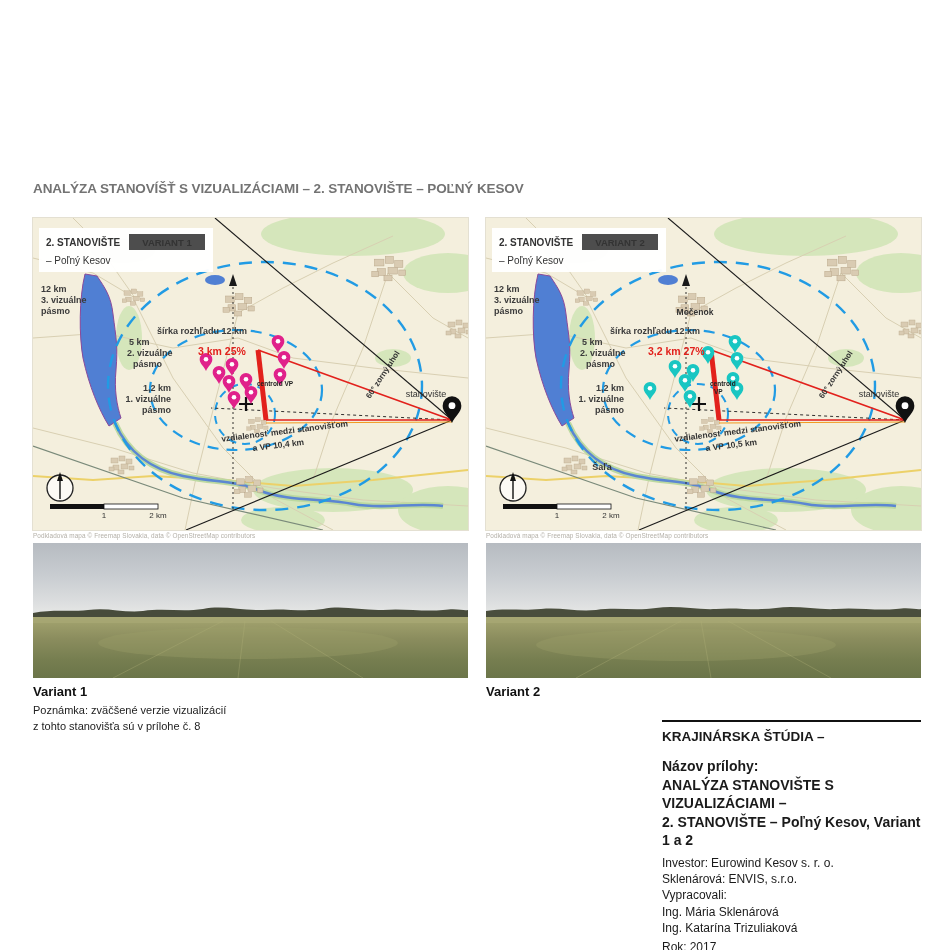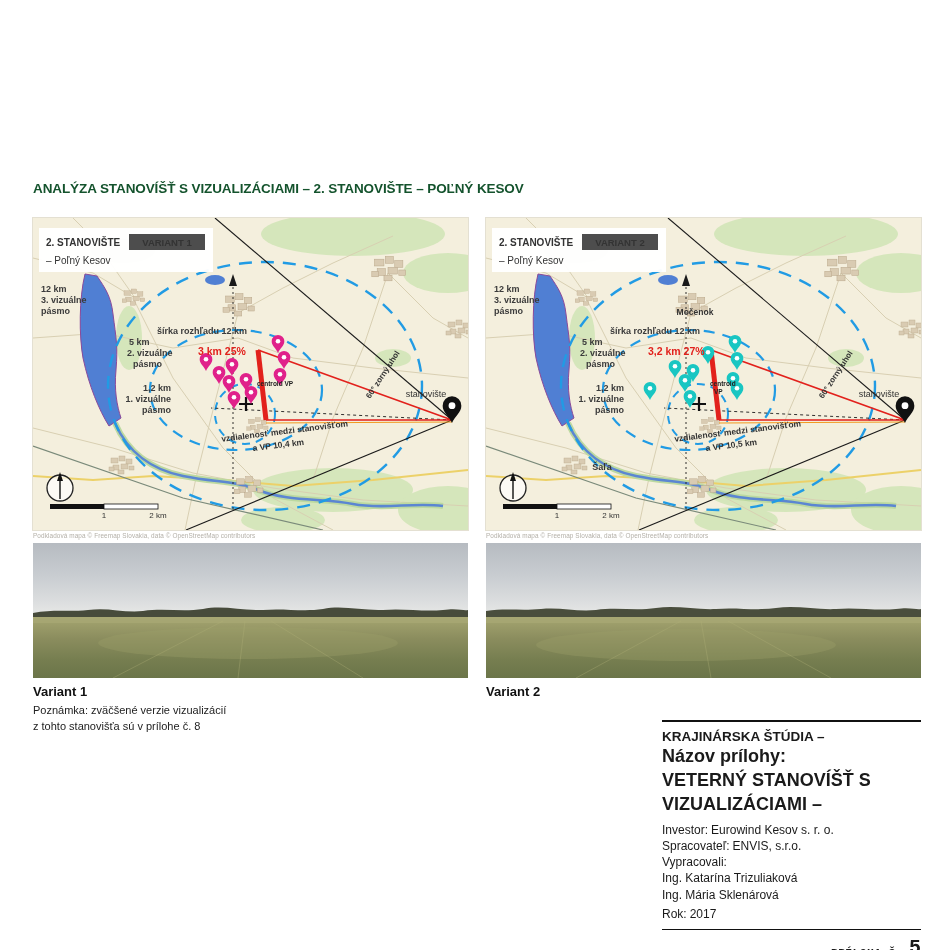--- a/index.html
+++ b/index.html
@@ -1,31 +1,31 @@
 <!DOCTYPE html>
 <html><head>
 <meta charset="utf-8">
 <style>
   html,body{margin:0;padding:0;background:#fff;}
   .sheet{position:relative;width:950px;height:950px;background:#ffffff;overflow:hidden;
          font-family:"Liberation Sans",sans-serif;color:#1a1a1a;}
   .page-title{position:absolute;left:33px;top:181px;font-size:13.5px;font-weight:bold;
-              letter-spacing:-0.1px;color:#14532d;white-space:nowrap;}
+              letter-spacing:-0.1px;color:#737373;white-space:nowrap;}
   .map-panel{position:absolute;top:218px;width:435px;}
   .map-panel svg{display:block;outline:1px solid #e4e0d2;}
   .attribution{margin-top:2px;font-size:6.4px;color:#b4b0a8;letter-spacing:0.1px;}
   .photo{position:absolute;top:543px;width:435px;height:135px;}
   .photo svg{display:block;}
   .caption{position:absolute;top:684px;font-size:13px;font-weight:bold;color:#111;}
   .note{position:absolute;left:33px;top:703px;font-size:11px;line-height:1.45;color:#222;}
   .info-block{position:absolute;left:662px;top:720px;width:259px;}
   .info-rule-top{border-top:2px solid #111;margin-bottom:6px;}
   .info-rule-bottom{border-top:1.5px solid #111;margin-top:7px;}
   .study{font-size:13.5px;font-weight:bold;line-height:1.28;}
-  .attach{font-size:18px;font-weight:bold;line-height:1.32;margin-top:0;}
+  .attach{font-size:14px;font-weight:bold;line-height:1.32;margin-top:12px;}
   .meta{font-size:12px;line-height:1.36;margin-top:5px;}
   .meta .row{white-space:nowrap;}
   .b{font-weight:normal;margin-right:3px;}
   .priloha{margin-top:6px;display:flex;justify-content:flex-end;align-items:flex-end;gap:6px;font-family:Liberation Mono, monospace;}
   .priloha .pl{font-size:11.5px;font-weight:bold;letter-spacing:0.3px;}
   .priloha .pn{font-size:20px;font-weight:bold;}
   svg text{font-family:"Liberation Sans",sans-serif;fill:#333;}
   svg .zl{font-size:9px;font-weight:bold;fill:#3b3b3b;}
   svg .red{fill:#e2211c;font-weight:bold;}
   svg .small{font-size:6.5px;font-weight:bold;fill:#222;}
@@ -345,28 +345,29 @@
     <div>z tohto stanovišťa sú v prílohe č. 8</div>
   </div>
 
   <div class="info-block">
     <div class="info-rule-top"></div>
     <div class="study">
       <div>KRAJINÁRSKA ŠTÚDIA –</div>
     </div>
     <div class="attach">
       <div>Názov prílohy:</div>
-      <div>VETERNÝ STANOVÍŠŤ S VIZUALIZÁCIAMI –</div>
+      <div>ANALÝZA STANOVIŠTE S VIZUALIZÁCIAMI –</div>
+      <div>2. STANOVIŠTE – Poľný Kesov, Variant 1 a 2</div>
     </div>
     <div class="meta">
       <div class="row"><span class="b">Investor:</span><span>Eurowind Kesov s. r. o.</span></div>
-      <div class="row"><span class="b">Spracovateľ:</span><span>ENVIS, s.r.o.</span></div>
+      <div class="row"><span class="b">Sklenárová:</span><span>ENVIS, s.r.o.</span></div>
       <div class="row b">Vypracovali:</div>
+      <div class="row">Ing. Mária Sklenárová</div>
       <div class="row">Ing. Katarína Trizuliaková</div>
-      <div class="row">Ing. Mária Sklenárová</div>
       <div class="row" style="margin-top:3px"><span class="b">Rok:</span><span>2017</span></div>
     </div>
     <div class="info-rule-bottom"></div>
     <div class="priloha">
       <span class="pl">PRÍLOHA Č.</span>
       <span class="pn">5</span>
     </div>
   </div>
 
 </div>

